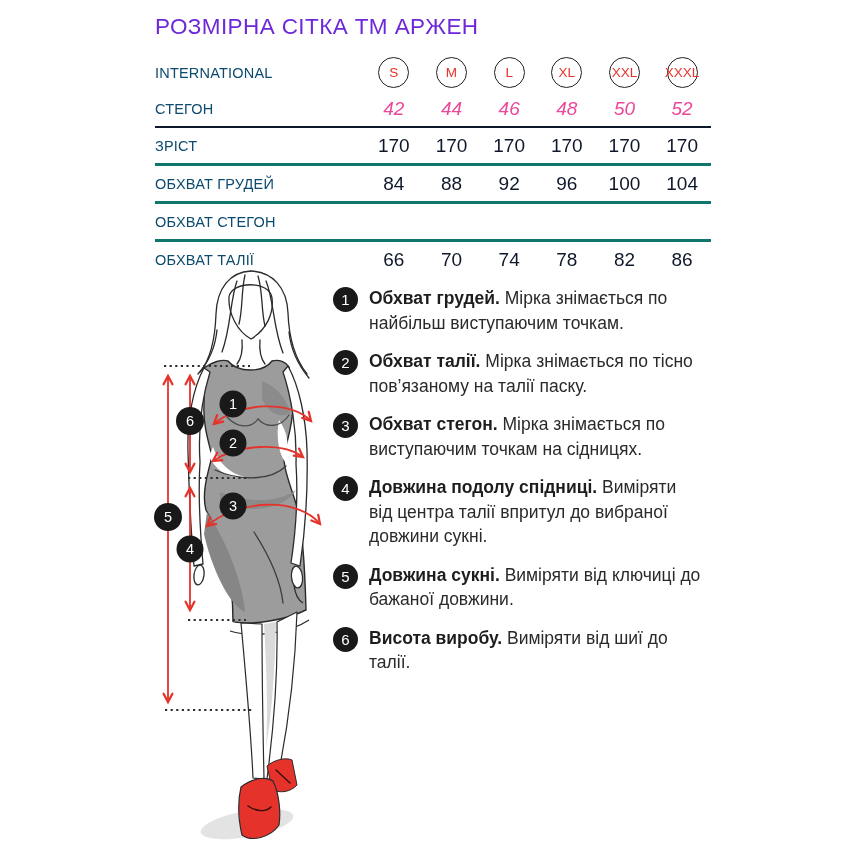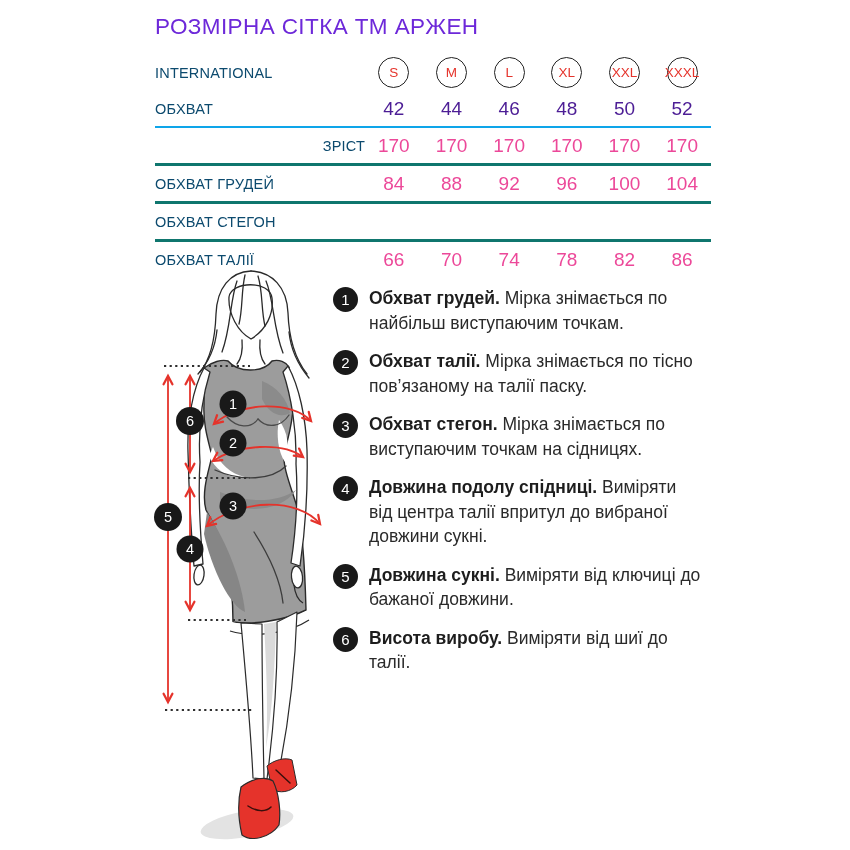--- a/index.html
+++ b/index.html
@@ -7,29 +7,29 @@
         font-family:"Liberation Sans",sans-serif;}
   
   .title{position:absolute;left:155px;top:14px;font-size:22.5px;font-weight:400;
          color:#6d28d9;letter-spacing:.4px;}
   
   .size-table{position:absolute;left:155px;top:54px;width:556px;}
   .t-row{display:flex;align-items:center;}
   .t-label{flex:1;font-size:14.5px;color:#0c4a6e;letter-spacing:.2px;}
   .t-vals{display:flex;width:346px;}
   .t-cell{width:57.66px;display:flex;justify-content:center;align-items:center;}
-  .num{font-size:19px;color:#ec4899;}
-  .num.dark{color:#4c1d95;}
+  .num{font-size:19px;color:#0f172a;}
+  .num.dark{color:#ec4899;font-style:italic;}
   .size-circle{width:29px;height:29px;border:1.7px solid #222;border-radius:50%;
       display:flex;align-items:center;justify-content:center;color:#e5332b;
       font-size:13.5px;font-weight:400;white-space:nowrap;overflow:visible;}
   .r-int{height:37px;}
   .r-ukr{height:35px;}
   .r-m{height:35px;border-top:3px solid #0f766e;}
-  .r-m.first{border-top:2px solid #0ea5e9;text-align:right;}
+  .r-m.first{border-top:2px solid #0f172a;}
   
   .legend{position:absolute;left:333px;top:286px;display:flex;flex-direction:column;gap:14px;}
   .l-item{display:flex;align-items:flex-start;}
   .l-circle{flex:0 0 auto;width:25px;height:25px;border-radius:50%;background:#191919;
       color:#fff;font-size:15px;display:flex;align-items:center;justify-content:center;
       margin-top:1px;margin-right:11px;}
   .l-text{width:334px;font-size:17.5px;line-height:24.5px;color:#2a2a2a;}
   .l-text .term{font-weight:700;color:#1d1d1d;}
   
   .figure{position:absolute;left:140px;top:268px;width:205px;height:582px;}
@@ -61,21 +61,21 @@
         <div class="t-cell">
             <span class="size-circle">XXL</span>
           </div>
         <div class="t-cell">
             <span class="size-circle">XXXL</span>
           </div>
       </div>
     </div>
 
     <div class="t-row r-ukr">
-      <div class="t-label">ОБХВАТ</div>
+      <div class="t-label">СТЕГОН</div>
       <div class="t-vals">
         <div class="t-cell">
             <span class="num dark">42</span>
           </div>
         <div class="t-cell">
             <span class="num dark">44</span>
           </div>
         <div class="t-cell">
             <span class="num dark">46</span>
           </div>

